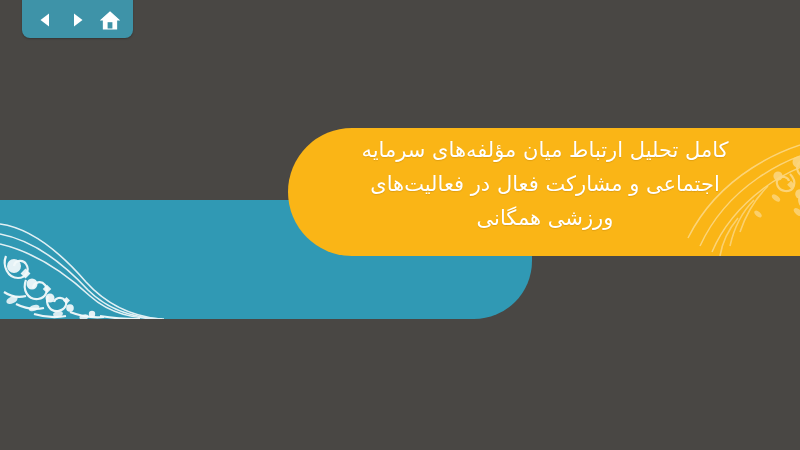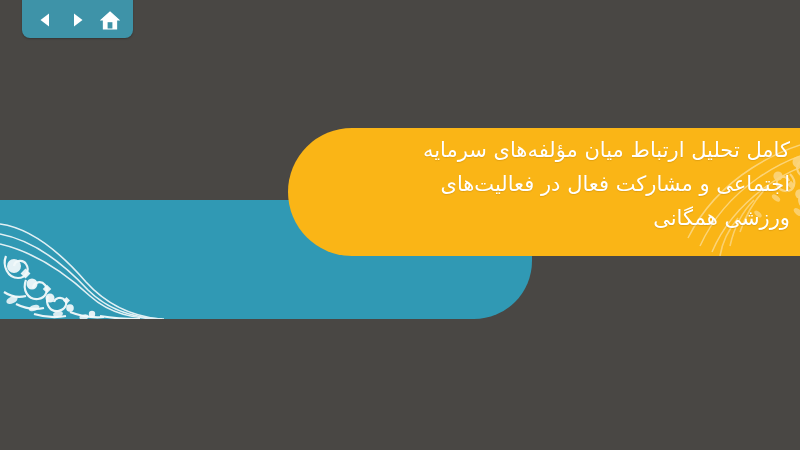--- a/index.html
+++ b/index.html
@@ -87,21 +87,21 @@
     opacity: 0.55;
   }
 
   
   #title {
     position: absolute;
     left: 300px;
     top: 133px;
     width: 490px;
     direction: rtl;
-    text-align: right;
+    text-align: center;
     color: #ffffff;
     font-size: 21px;
     line-height: 1.62;
     font-weight: normal;
     letter-spacing: 0;
     text-shadow: 0 1px 1px rgba(120,70,0,0.18);
     white-space: pre-line;
     pointer-events: none;
   }
 </style>

